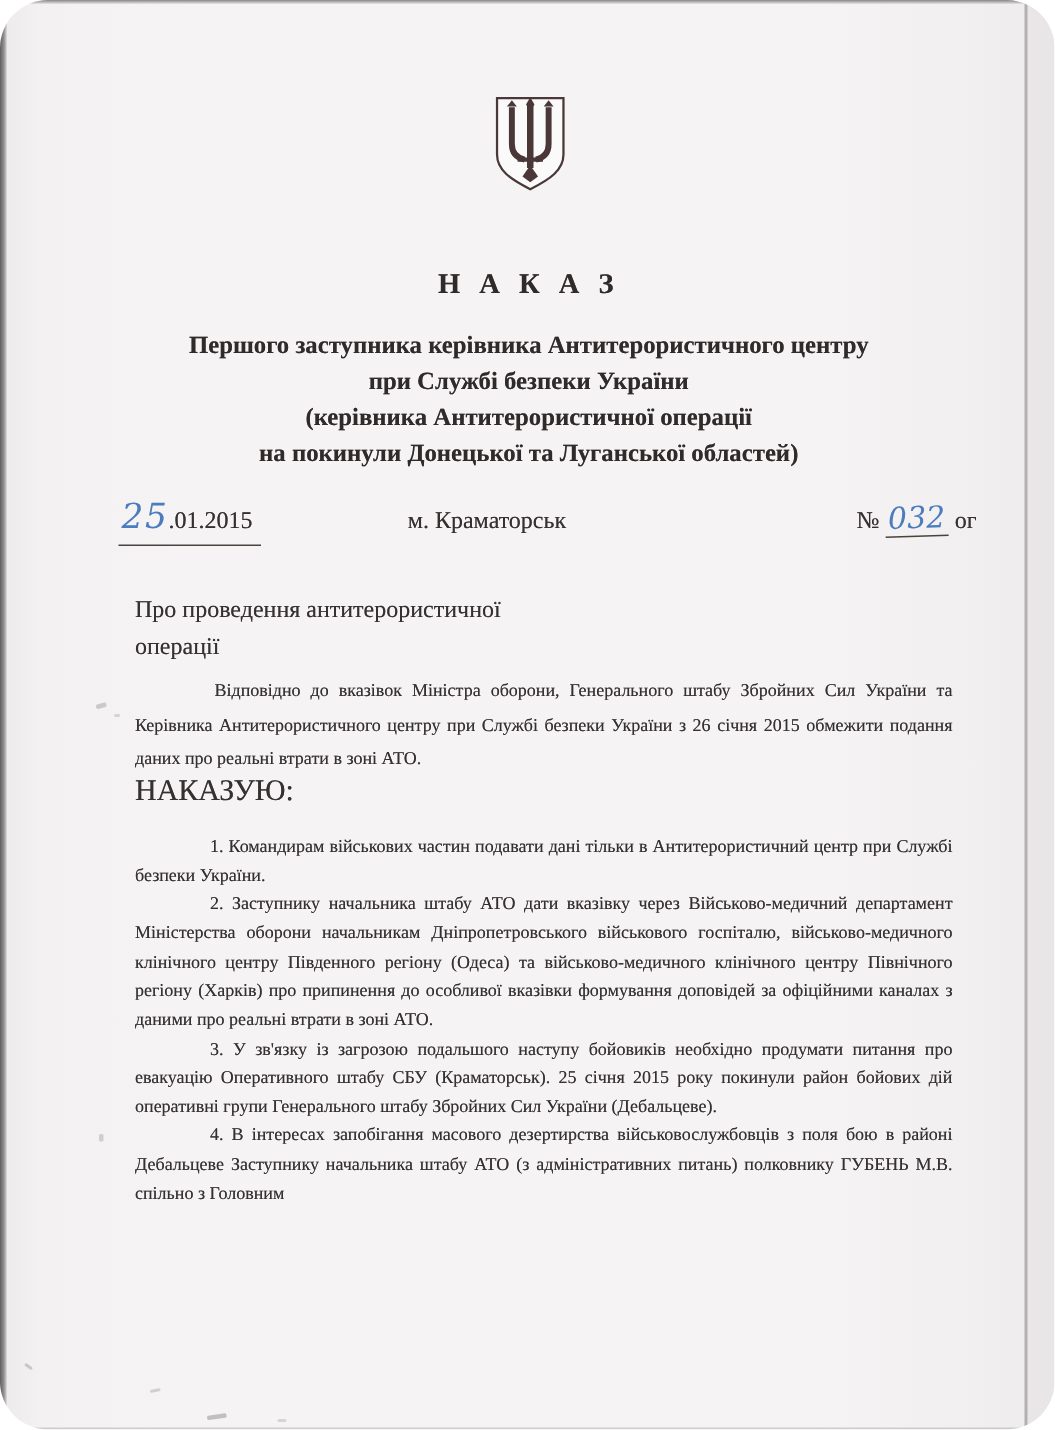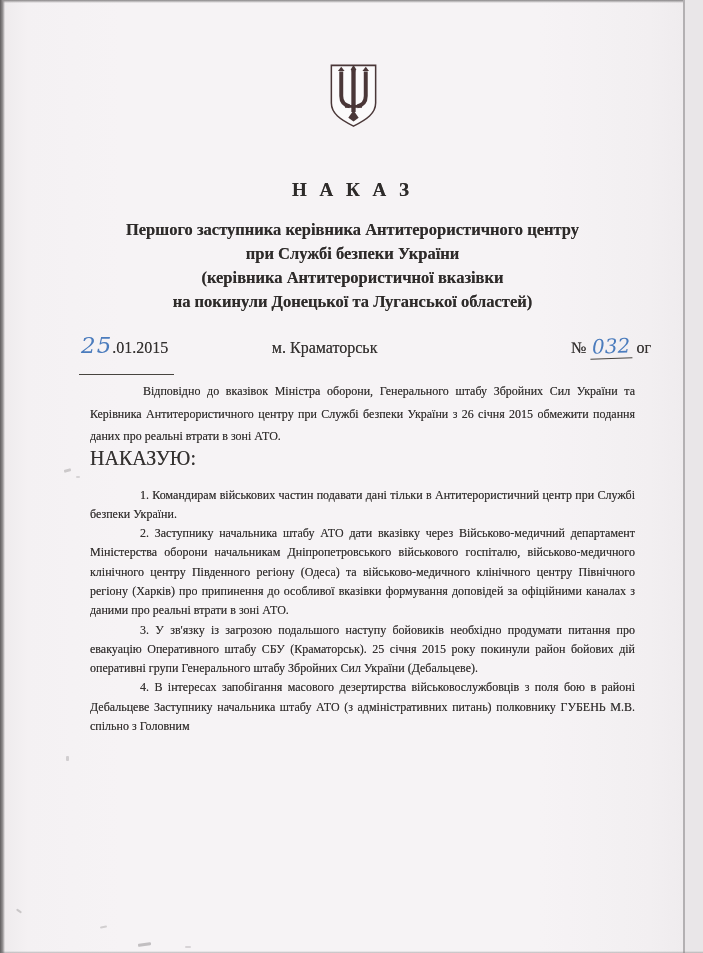--- a/index.html
+++ b/index.html
@@ -1,20 +1,21 @@
 <!DOCTYPE html>
 <html><head>
 <meta charset="utf-8">
 <style>
   html,body{margin:0;padding:0;background:#ffffff;}
   .scan{
     position:relative;width:703px;height:953px;overflow:hidden;
     background:linear-gradient(90deg,#edeaec 0px,#f4f1f3 28px,#f6f3f5 120px,#f6f3f5 540px,#f2eff1 650px,#efecee 683px);
     font-family:"Liberation Serif","DejaVu Serif",serif;
     color:#343130;
+    border-radius:32px;
   }
   .edge-top{position:absolute;top:0;left:0;right:0;height:3px;
     background:linear-gradient(180deg,rgba(90,88,89,.7),rgba(90,88,89,0));}
   .edge-left{position:absolute;top:0;left:0;bottom:0;width:5px;
     background:linear-gradient(90deg,#5f5d5e,#969394 55%,rgba(150,147,148,0));}
   .edge-bottom{position:absolute;left:0;right:0;bottom:0;height:2px;
     background:linear-gradient(0deg,rgba(120,118,119,.45),rgba(120,118,119,0));}
   .right-strip{position:absolute;top:0;right:0;bottom:0;width:18px;background:#e9e6e8;}
   .right-line{position:absolute;top:0;right:18px;bottom:0;width:2px;background:#b3b0b2;}
 
@@ -24,21 +25,21 @@
   .content{position:absolute;left:90px;top:0;width:545px;
     text-shadow:0 0 .4px rgba(52,49,48,.65);}
 
   .title{margin:180px 0 0 0;text-align:center;font-weight:bold;font-size:19px;
     line-height:20px;letter-spacing:4px;position:relative;left:-10px;color:#2e2b2a;}
   .subtitle{margin-top:18px;text-align:center;font-weight:bold;font-size:16.5px;
     line-height:24px;position:relative;left:-10px;color:#2e2b2a;}
 
   .dateline{margin-top:18px;display:flex;justify-content:space-between;
     align-items:baseline;font-size:16px;position:relative;}
-  .date-group{border-bottom:1.6px solid #47443f;padding:0 6px 16px 2px;
+  .date-group{border-bottom:1.6px solid #47443f;padding:0 6px 5px 2px;
     margin-left:-11px;white-space:nowrap;}
   .hand{font-style:italic;color:#4b7cbd;font-family:"DejaVu Serif",serif;
     text-shadow:none;}
   .hand-day{font-size:23px;letter-spacing:1px;}
   .city{position:relative;left:-48px;}
   .number-group{margin-right:-16px;white-space:nowrap;}
   .hand-num{display:inline-block;border-bottom:1.5px solid #47443f;
     padding:0 2px;font-size:20px;transform:rotate(-2deg);}
 
   .subject{margin-top:30px;font-size:16px;line-height:25px;}
@@ -86,30 +87,34 @@
     </svg>
   </div>
 
   <div class="content">
 
     <div class="title">Н А К А З</div>
 
     <div class="subtitle">
       <div>Першого заступника керівника Антитерористичного центру</div>
       <div>при Службі безпеки України</div>
-      <div>(керівника Антитерористичної вказівки</div>
+      <div>(керівника Антитерористичної операції</div>
       <div>на покинули Донецької та Луганської областей)</div>
     </div>
 
     <div class="dateline">
       <span class="date-group"><span class="hand hand-day">25</span><span class="date-typed">.01.2015</span></span>
       <span class="city">м. Краматорськ</span>
       <span class="number-group"><span>№</span> <span class="hand hand-num">032</span> <span>ог</span></span>
     </div>
 
+    <div class="subject">
+      <div>Про проведення антитерористичної</div>
+      <div>операції</div>
+    </div>
 
     <p class="para intro">Відповідно до вказівок Міністра оборони, Генерального штабу Збройних Сил України та Керівника Антитерористичного центру при Службі безпеки України з 26 січня 2015 обмежити подання даних про реальні втрати в зоні АТО.</p>
 
     <div class="order-heading">НАКАЗУЮ:</div>
 
     <div class="items">
       <p class="para">1. Командирам військових частин подавати дані тільки в Антитерористичний центр при Службі безпеки України.</p>
       <p class="para">2. Заступнику начальника штабу АТО дати вказівку через Військово-медичний департамент Міністерства оборони начальникам Дніпропетровського військового госпіталю, військово-медичного клінічного центру Південного регіону (Одеса) та військово-медичного клінічного центру Північного регіону (Харків) про припинення до особливої вказівки формування доповідей за офіційними каналах з даними про реальні втрати в зоні АТО.</p>
       <p class="para">3. У зв'язку із загрозою подальшого наступу бойовиків необхідно продумати питання про евакуацію Оперативного штабу СБУ (Краматорськ). 25 січня 2015 року покинули район бойових дій оперативні групи Генерального штабу Збройних Сил України (Дебальцеве).</p>
       <p class="para">4. В інтересах запобігання масового дезертирства військовослужбовців з поля бою в районі Дебальцеве Заступнику начальника штабу АТО (з адміністративних питань) полковнику ГУБЕНЬ М.В. спільно з Головним</p>

